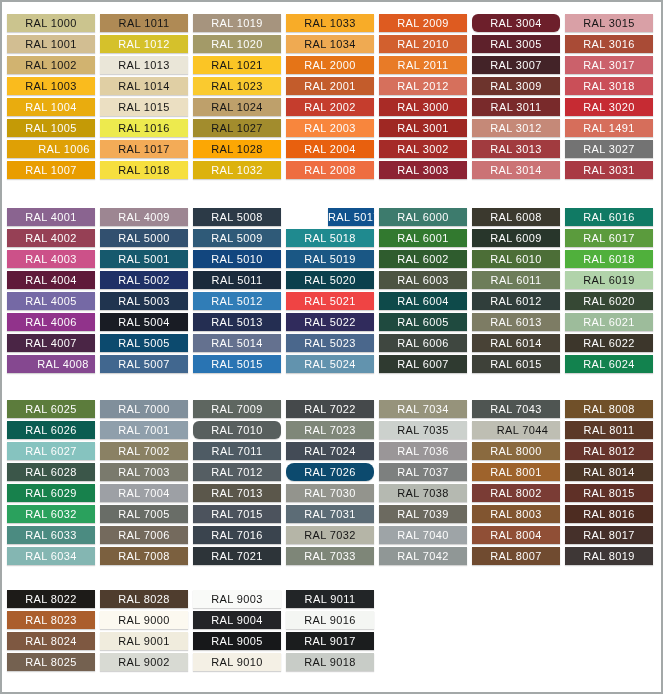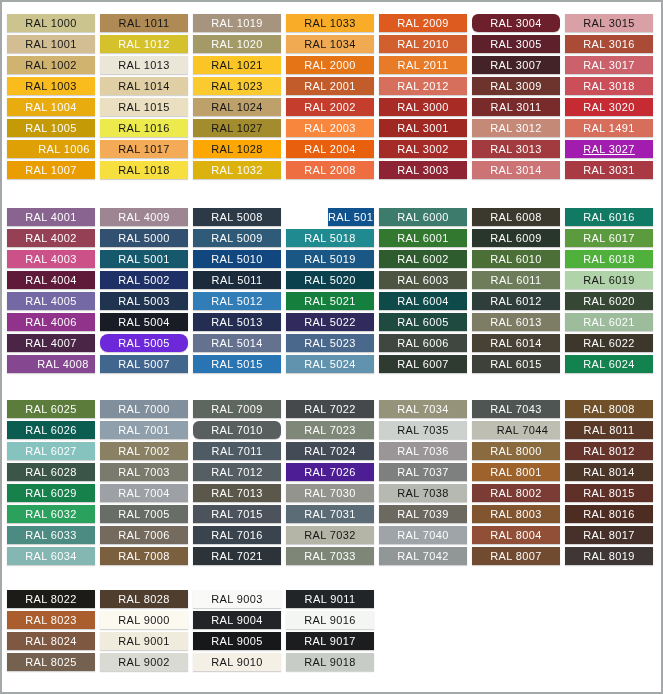--- a/index.html
+++ b/index.html
@@ -88,21 +88,21 @@
         <div class="cell" style="background: rgb(161, 59, 63); color: rgb(253, 253, 253);"><span>RAL 3013</span></div>
         <div class="cell" style="background: rgb(203, 115, 117); color: rgb(253, 253, 253);"><span>RAL 3014</span></div>
       </div>
       <div class="col">
         <div class="cell" style="background: rgb(217, 160, 166); color: rgb(22, 22, 22);"><span>RAL 3015</span></div>
         <div class="cell" style="background: rgb(169, 75, 54); color: rgb(253, 253, 253);"><span>RAL 3016</span></div>
         <div class="cell" style="background: rgb(203, 97, 107); color: rgb(253, 253, 253);"><span>RAL 3017</span></div>
         <div class="cell" style="background: rgb(202, 79, 88); color: rgb(253, 253, 253);"><span>RAL 3018</span></div>
         <div class="cell" style="background: rgb(198, 43, 51); color: rgb(253, 253, 253);"><span>RAL 3020</span></div>
         <div class="cell" style="background: rgb(214, 110, 91); color: rgb(253, 253, 253);"><span>RAL 1491</span></div>
-        <div class="cell" style="background: #a21caf; color: rgb(253, 253, 253); text-decoration: underline;"><span>RAL 3027</span></div>
+        <div class="cell" style="background: #737373; color: rgb(253, 253, 253);"><span>RAL 3027</span></div>
         <div class="cell" style="background: rgb(169, 58, 68); color: rgb(253, 253, 253);"><span>RAL 3031</span></div>
       </div>
     </div>
     <div class="block" style="top: 206px;">
       <div class="col">
         <div class="cell" style="background: rgb(138, 100, 144); color: rgb(253, 253, 253);"><span>RAL 4001</span></div>
         <div class="cell" style="background: rgb(150, 64, 85); color: rgb(253, 253, 253);"><span>RAL 4002</span></div>
         <div class="cell" style="background: rgb(204, 81, 137); color: rgb(253, 253, 253);"><span>RAL 4003</span></div>
         <div class="cell" style="background: rgb(95, 26, 58); color: rgb(253, 253, 253);"><span>RAL 4004</span></div>
         <div class="cell" style="background: rgb(117, 105, 165); color: rgb(253, 253, 253);"><span>RAL 4005</span></div>
@@ -110,39 +110,39 @@
         <div class="cell" style="background: rgb(74, 37, 69); color: rgb(253, 253, 253);"><span>RAL 4007</span></div>
         <div class="cell" style="background: rgb(133, 72, 144); color: rgb(253, 253, 253); padding-left: 24px;"><span>RAL 4008</span></div>
       </div>
       <div class="col">
         <div class="cell" style="background: rgb(157, 134, 146); color: rgb(253, 253, 253);"><span>RAL 4009</span></div>
         <div class="cell" style="background: rgb(50, 80, 111); color: rgb(253, 253, 253);"><span>RAL 5000</span></div>
         <div class="cell" style="background: rgb(22, 89, 109); color: rgb(253, 253, 253);"><span>RAL 5001</span></div>
         <div class="cell" style="background: rgb(31, 48, 102); color: rgb(253, 253, 253);"><span>RAL 5002</span></div>
         <div class="cell" style="background: rgb(32, 52, 79); color: rgb(253, 253, 253);"><span>RAL 5003</span></div>
         <div class="cell" style="background: rgb(25, 28, 36); color: rgb(253, 253, 253);"><span>RAL 5004</span></div>
-        <div class="cell" style="background: #6d28d9; color: rgb(253, 253, 253); border-radius: 8px;"><span>RAL 5005</span></div>
+        <div class="cell" style="background: #0c4a6e; color: rgb(253, 253, 253);"><span>RAL 5005</span></div>
         <div class="cell" style="background: rgb(65, 103, 143); color: rgb(253, 253, 253);"><span>RAL 5007</span></div>
       </div>
       <div class="col">
         <div class="cell" style="background: rgb(44, 58, 71); color: rgb(253, 253, 253);"><span>RAL 5008</span></div>
         <div class="cell" style="background: rgb(47, 90, 120); color: rgb(253, 253, 253);"><span>RAL 5009</span></div>
         <div class="cell" style="background: rgb(18, 70, 126); color: rgb(253, 253, 253);"><span>RAL 5010</span></div>
         <div class="cell" style="background: rgb(27, 43, 59); color: rgb(253, 253, 253);"><span>RAL 5011</span></div>
         <div class="cell" style="background: rgb(48, 125, 183); color: rgb(253, 253, 253);"><span>RAL 5012</span></div>
         <div class="cell" style="background: rgb(36, 46, 82); color: rgb(253, 253, 253);"><span>RAL 5013</span></div>
         <div class="cell" style="background: rgb(100, 113, 143); color: rgb(253, 253, 253);"><span>RAL 5014</span></div>
         <div class="cell" style="background: rgb(41, 116, 179); color: rgb(253, 253, 253);"><span>RAL 5015</span></div>
       </div>
       <div class="col">
         <div class="cell" style="background: rgb(16, 82, 142); color: rgb(253, 253, 253); margin-left: 42px;"><span>RAL 5017</span></div>
         <div class="cell" style="background: rgb(31, 138, 143); color: rgb(253, 253, 253);"><span>RAL 5018</span></div>
         <div class="cell" style="background: rgb(26, 87, 132); color: rgb(253, 253, 253);"><span>RAL 5019</span></div>
         <div class="cell" style="background: rgb(11, 64, 77); color: rgb(253, 253, 253);"><span>RAL 5020</span></div>
-        <div class="cell" style="background: #15803d; color: rgb(253, 253, 253);"><span>RAL 5021</span></div>
+        <div class="cell" style="background: #ef4444; color: rgb(253, 253, 253);"><span>RAL 5021</span></div>
         <div class="cell" style="background: rgb(48, 43, 92); color: rgb(253, 253, 253);"><span>RAL 5022</span></div>
         <div class="cell" style="background: rgb(74, 103, 140); color: rgb(253, 253, 253);"><span>RAL 5023</span></div>
         <div class="cell" style="background: rgb(98, 147, 174); color: rgb(253, 253, 253);"><span>RAL 5024</span></div>
       </div>
       <div class="col">
         <div class="cell" style="background: rgb(61, 123, 109); color: rgb(253, 253, 253);"><span>RAL 6000</span></div>
         <div class="cell" style="background: rgb(50, 121, 47); color: rgb(253, 253, 253);"><span>RAL 6001</span></div>
         <div class="cell" style="background: rgb(47, 92, 46); color: rgb(253, 253, 253);"><span>RAL 6002</span></div>
         <div class="cell" style="background: rgb(77, 84, 66); color: rgb(253, 253, 253);"><span>RAL 6003</span></div>
         <div class="cell" style="background: rgb(14, 74, 74); color: rgb(253, 253, 253);"><span>RAL 6004</span></div>
@@ -199,21 +199,21 @@
         <div class="cell" style="background: rgb(85, 94, 99); color: rgb(253, 253, 253);"><span>RAL 7012</span></div>
         <div class="cell" style="background: rgb(91, 87, 75); color: rgb(253, 253, 253);"><span>RAL 7013</span></div>
         <div class="cell" style="background: rgb(76, 83, 93); color: rgb(253, 253, 253);"><span>RAL 7015</span></div>
         <div class="cell" style="background: rgb(58, 68, 78); color: rgb(253, 253, 253);"><span>RAL 7016</span></div>
         <div class="cell" style="background: rgb(45, 52, 57); color: rgb(253, 253, 253);"><span>RAL 7021</span></div>
       </div>
       <div class="col">
         <div class="cell" style="background: rgb(69, 73, 75); color: rgb(253, 253, 253);"><span>RAL 7022</span></div>
         <div class="cell" style="background: rgb(127, 135, 121); color: rgb(253, 253, 253);"><span>RAL 7023</span></div>
         <div class="cell" style="background: rgb(67, 75, 86); color: rgb(253, 253, 253);"><span>RAL 7024</span></div>
-        <div class="cell" style="background: #4c1d95; color: rgb(253, 253, 253);"><span>RAL 7026</span></div>
+        <div class="cell" style="background: #0c4a6e; color: rgb(253, 253, 253); border-radius: 8px;"><span>RAL 7026</span></div>
         <div class="cell" style="background: rgb(147, 148, 141); color: rgb(253, 253, 253);"><span>RAL 7030</span></div>
         <div class="cell" style="background: rgb(92, 108, 118); color: rgb(253, 253, 253);"><span>RAL 7031</span></div>
         <div class="cell" style="background: rgb(181, 181, 167); color: rgb(22, 22, 22);"><span>RAL 7032</span></div>
         <div class="cell" style="background: rgb(126, 134, 120); color: rgb(253, 253, 253);"><span>RAL 7033</span></div>
       </div>
       <div class="col">
         <div class="cell" style="background: rgb(150, 147, 123); color: rgb(253, 253, 253);"><span>RAL 7034</span></div>
         <div class="cell" style="background: rgb(204, 209, 205); color: rgb(22, 22, 22);"><span>RAL 7035</span></div>
         <div class="cell" style="background: rgb(154, 150, 152); color: rgb(253, 253, 253);"><span>RAL 7036</span></div>
         <div class="cell" style="background: rgb(125, 128, 127); color: rgb(253, 253, 253);"><span>RAL 7037</span></div>

